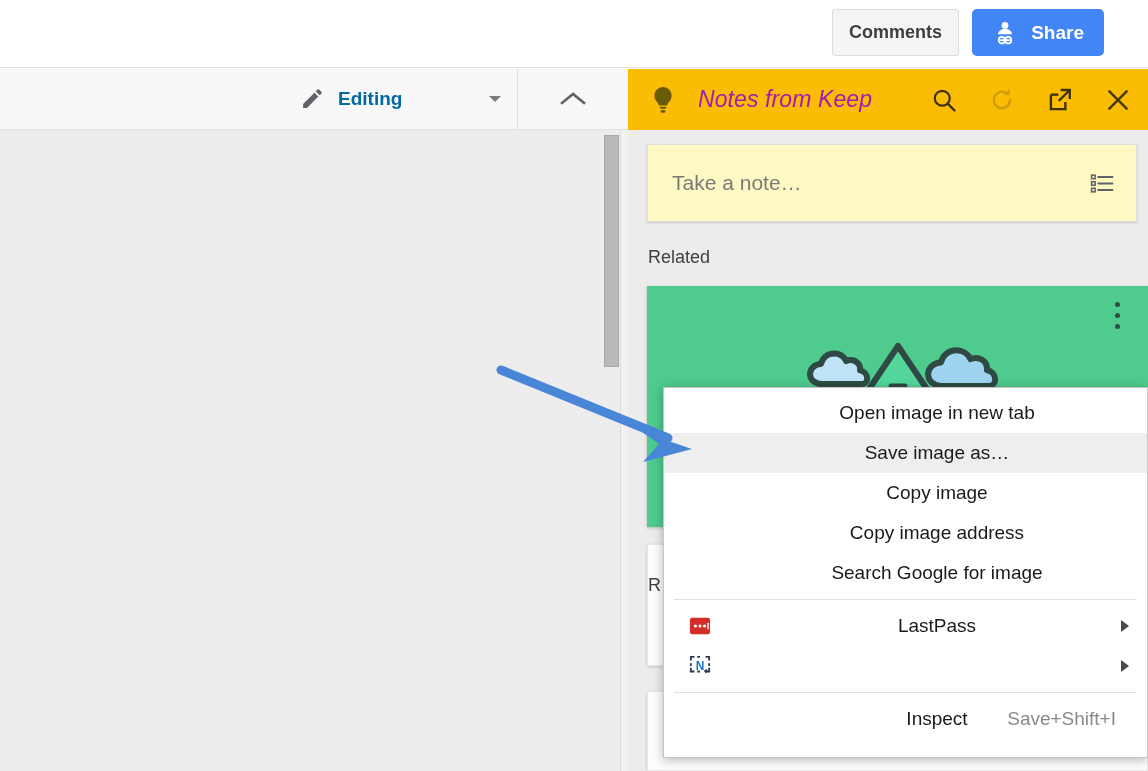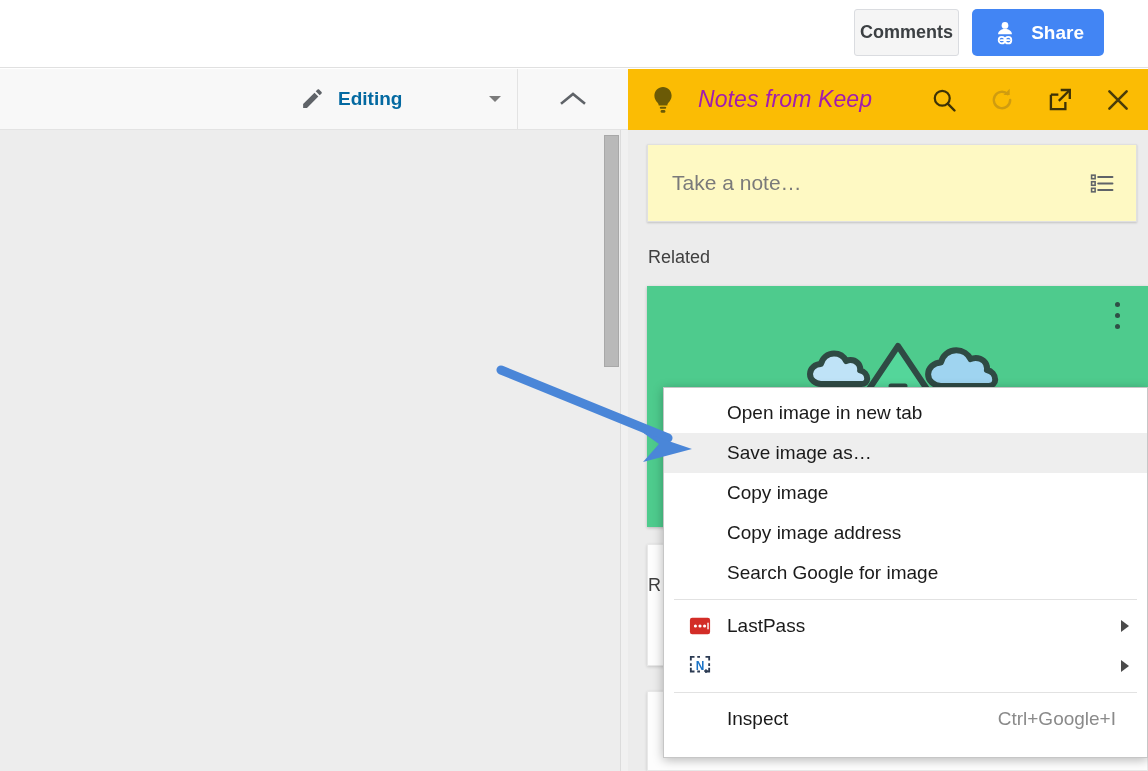--- a/index.html
+++ b/index.html
@@ -12,21 +12,21 @@
   #root { position: relative; width: 1148px; height: 771px; }
 
   
   .topbar {
     position: absolute; left: 0; top: 0; width: 1148px; height: 68px;
     background: #ffffff;
     border-bottom: 1px solid #e0e0e0;
   }
   .comments-btn {
     position: absolute; right: 189px; top: 9px;
-    height: 47px; padding: 0 5px;
+    height: 47px; padding: 0 16px;
     background: #f5f5f5;
     border: 1px solid #dadce0; border-radius: 3px;
     display: flex; align-items: center; justify-content: center;
     font-size: 18px; font-weight: bold; color: #3c4043;
     cursor: pointer;
   }
   .share-btn {
     position: absolute; right: 44px; top: 9px;
     height: 47px; padding: 0 20px;
     background: #4285f4; border-radius: 5px;
@@ -163,20 +163,21 @@
     border: 1px solid #c6c6c6;
     box-shadow: 0 2px 10px rgba(0,0,0,.28);
     padding: 5px 0 5px 0;
     z-index: 40;
   }
   .ctx-item {
     position: relative; height: 40px;
     display: flex; align-items: center;
     font-size: 19px; color: #1a1a1a;
     cursor: pointer;
+    justify-content: center;
   }
   .ctx-item.highlighted { background: #eeeeee; }
   .ctx-label { margin-left: 63px; }
   .ctx-item .ctx-icon {
     position: absolute; left: 25px; top: 50%; transform: translateY(-50%);
     width: 22px; height: 22px;
   }
   .ctx-shortcut {
     position: absolute; right: 31px; top: 50%; transform: translateY(-50%);
     font-size: 19px; color: #8a8a8a;
@@ -350,21 +351,21 @@
         <text x="12" y="16" font-size="13" font-weight="bold" fill="#1a73c7" text-anchor="middle" font-family="Liberation Sans, sans-serif">N</text>
         <path d="M16.5 17.5h4M18.5 15.5v4" stroke="#2b3a52" stroke-width="1.6"></path>
       </svg>
       <span class="ctx-arrow"></span>
     </div>
 
     <div class="ctx-sep"></div>
 
     <div class="ctx-item">
       <span class="ctx-label">Inspect</span>
-      <span class="ctx-shortcut">Ctrl+Google+I</span>
+      <span class="ctx-shortcut">Save+Shift+I</span>
     </div>
   </div>
 
   <svg class="annotation-arrow" viewBox="0 0 1148 771">
     <path d="M501 370 L668 438" stroke="#4a86d8" stroke-width="9" stroke-linecap="round" fill="none"></path>
     <path d="M692 449 L642 432 L659 444 L643 462 Z" fill="#4a86d8"></path>
   </svg>
 
 </div>
 

